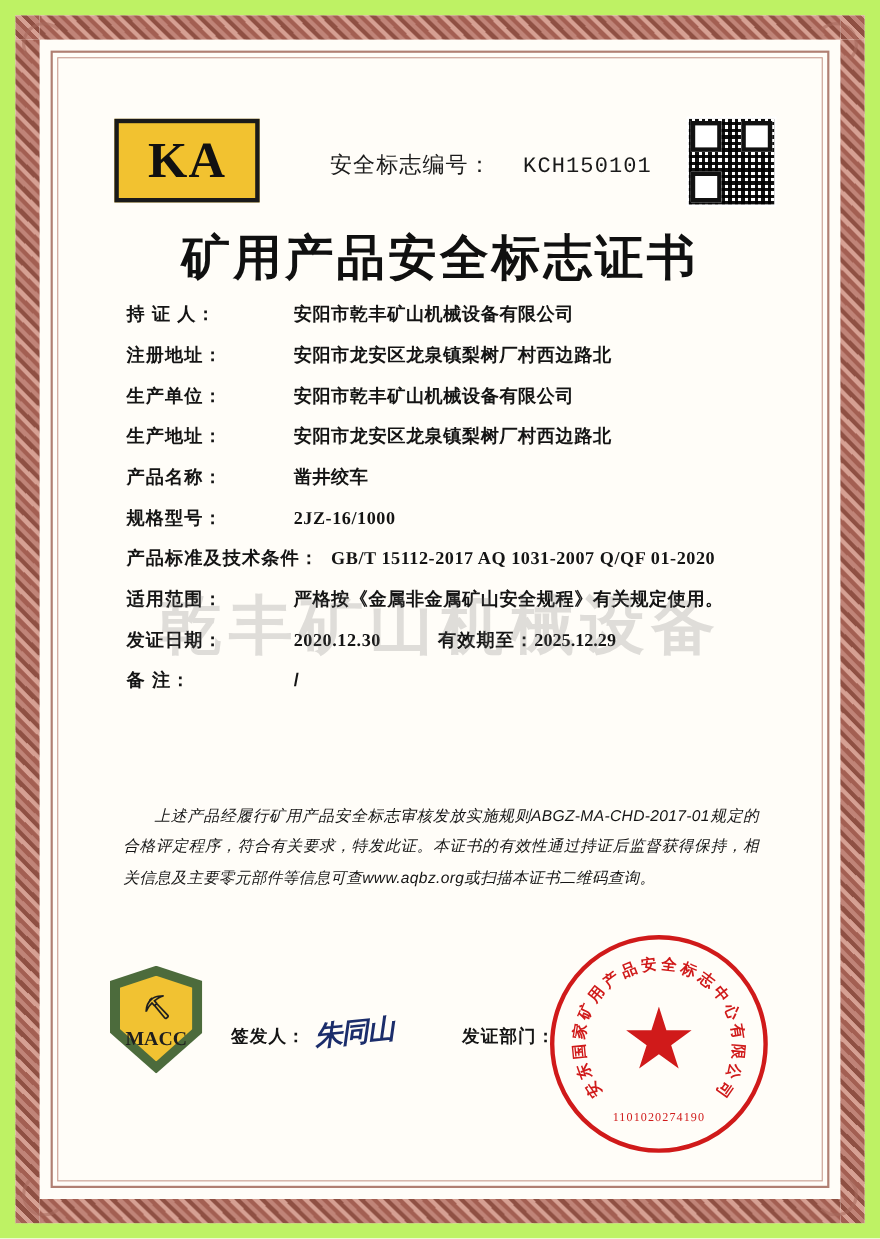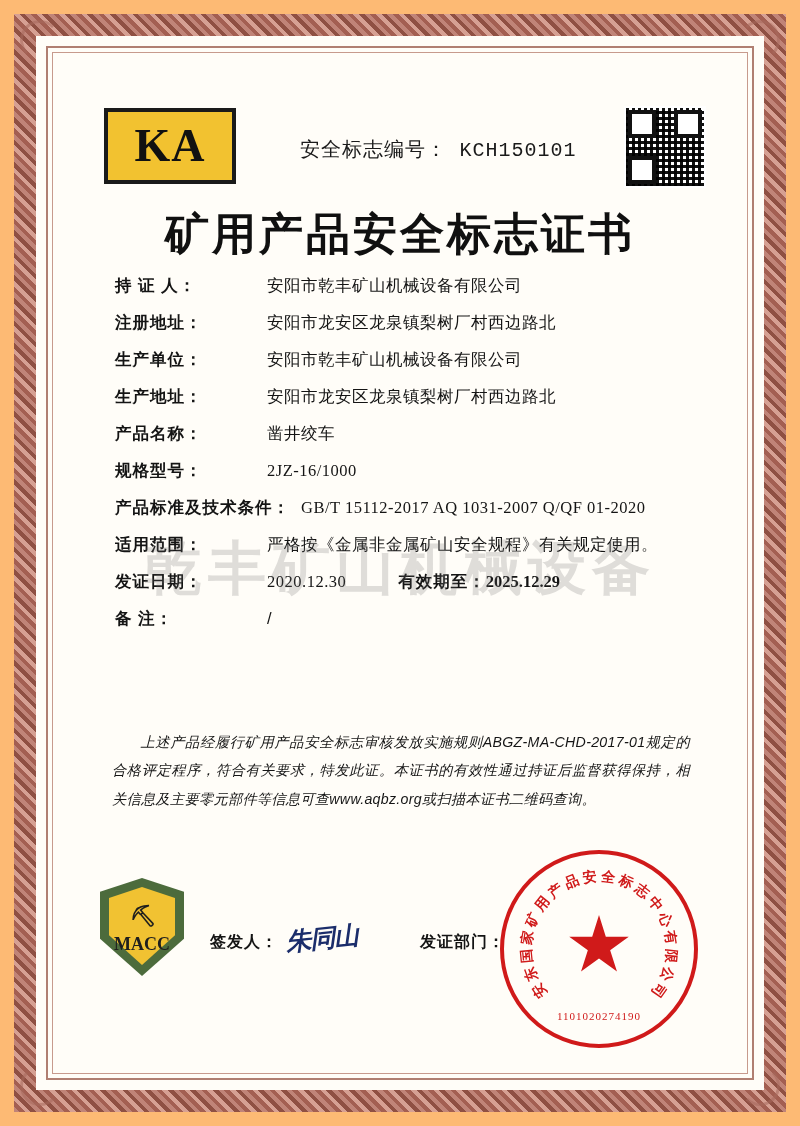--- a/index.html
+++ b/index.html
@@ -10,21 +10,21 @@
   body {
     width: 800px;
     height: 1126px;
     font-family: "Liberation Sans", sans-serif;
     overflow: hidden;
   }
   .page {
     position: relative;
     width: 800px;
     height: 1126px;
-    background: #fdba74;
+    background: #bef264;
   }
   
   .border-outer {
     position: absolute;
     left: 14px; top: 14px;
     width: 772px; height: 1098px;
     box-sizing: border-box;
     border: 22px solid #b9776a;
     border-image: repeating-linear-gradient(45deg,
         #c08478 0px, #c08478 4px,
@@ -89,21 +89,21 @@
 
   .cert-no {
     position: absolute;
     left: 240px; top: 76px;
     font-size: 20px;
     color: #1a1a1a;
     letter-spacing: 1px;
     white-space: nowrap;
     font-family: "Liberation Sans", sans-serif;
   }
-  .cert-no .label { margin-right: 6px; }
+  .cert-no .label { margin-right: 22px; }
   .cert-no .value { font-family: Liberation Mono, monospace; }
 
   
   .qr {
     position: absolute;
     right: 34px; top: 46px;
     width: 78px; height: 78px;
     background:
       repeating-linear-gradient(90deg, #111 0 3px, #fff 3px 6px),
       repeating-linear-gradient(0deg, #111 0 3px, #fff 3px 6px);
@@ -153,21 +153,21 @@
     flex: 0 0 152px;
     font-weight: bold;
     letter-spacing: 1px;
     white-space: nowrap;
   }
   .row .label.wide {
     width: 186px;
     flex: 0 0 186px;
   }
   .row .value {
-    font-weight: normal;
+    font-weight: bold;
     letter-spacing: 0.5px;
   }
   .row .value.mono {
     font-family: "Liberation Serif", serif;
   }
   .row.two-col .value2-label {
     margin-left: 52px;
     font-weight: bold;
     letter-spacing: 1px;
     white-space: nowrap;

